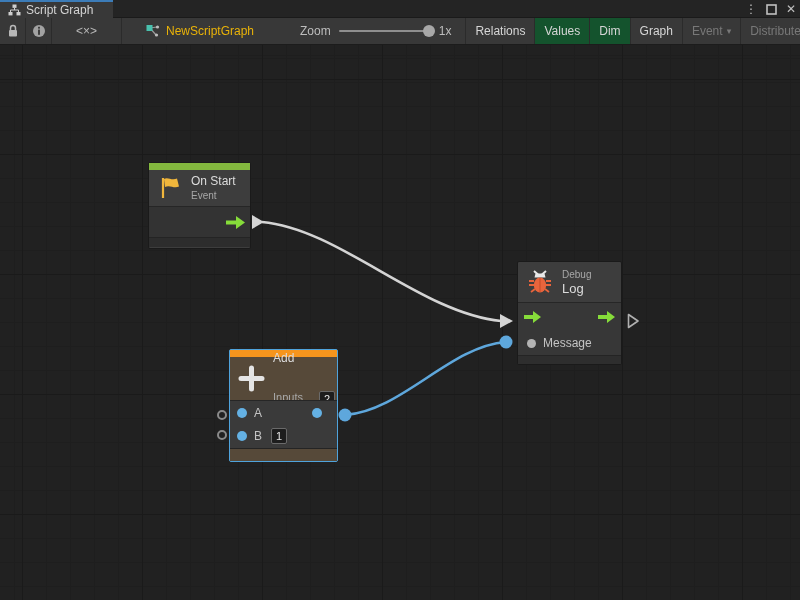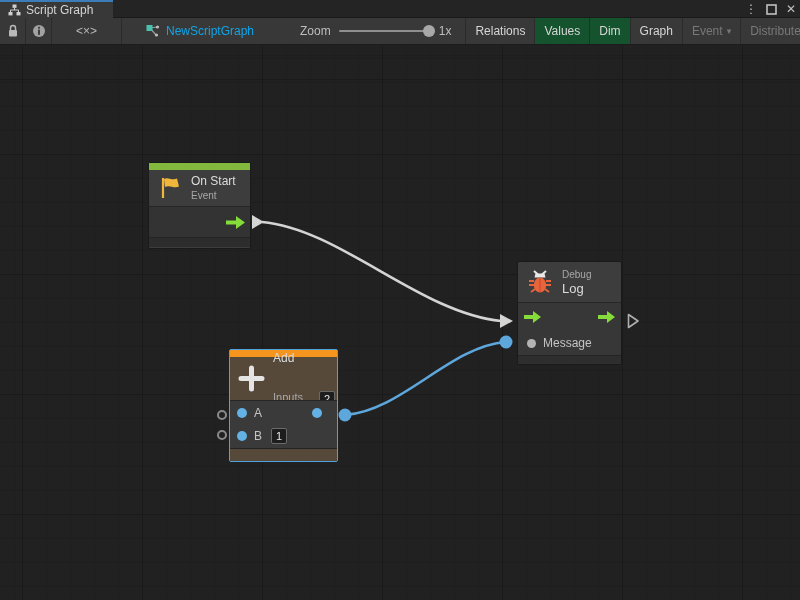--- a/index.html
+++ b/index.html
@@ -16,21 +16,21 @@
 
   
   .toolbar{position:relative;width:800px;height:27px;background:#383838;border-bottom:1px solid #1c1c1c;
     display:flex;align-items:stretch;color:#d6d6d6;font-size:12px;white-space:nowrap;overflow:hidden;}
   .tb-btn{display:flex;align-items:center;justify-content:center;padding:0 9px;border-right:1px solid #2b2b2b;}
   .tb-btn.icon-btn{width:26px;padding:0;}
   .tb-btn.code-btn{width:70px;}
   .tb-btn.active{background:#14532d;}
   .tb-btn.disabled{color:#787878;}
   .tb-group-left{display:flex;}
-  .tb-name{display:flex;align-items:center;gap:6px;padding:0 12px 0 24px;color:#0ea5e9;}
+  .tb-name{display:flex;align-items:center;gap:6px;padding:0 12px 0 24px;color:#eab308;}
   .tb-zoom{display:flex;align-items:center;gap:8px;padding:0 8px 0 34px;color:#bdbdbd;}
   .zoom-track{position:relative;width:92px;height:2px;background:#8f8f8f;border-radius:1px;}
   .zoom-knob{position:absolute;right:-4px;top:-5px;width:12px;height:12px;border-radius:50%;background:#a8a8a8;}
   .tb-actions{display:flex;margin-left:6px;border-left:1px solid #2b2b2b;}
   .caret{font-size:9px;margin-left:4px;}
 
   
   .canvas{position:relative;width:800px;height:555px;background-color:#212121;
     background-image:
       repeating-linear-gradient(to right,#1a1a1a 0 1px,transparent 1px 120px),

